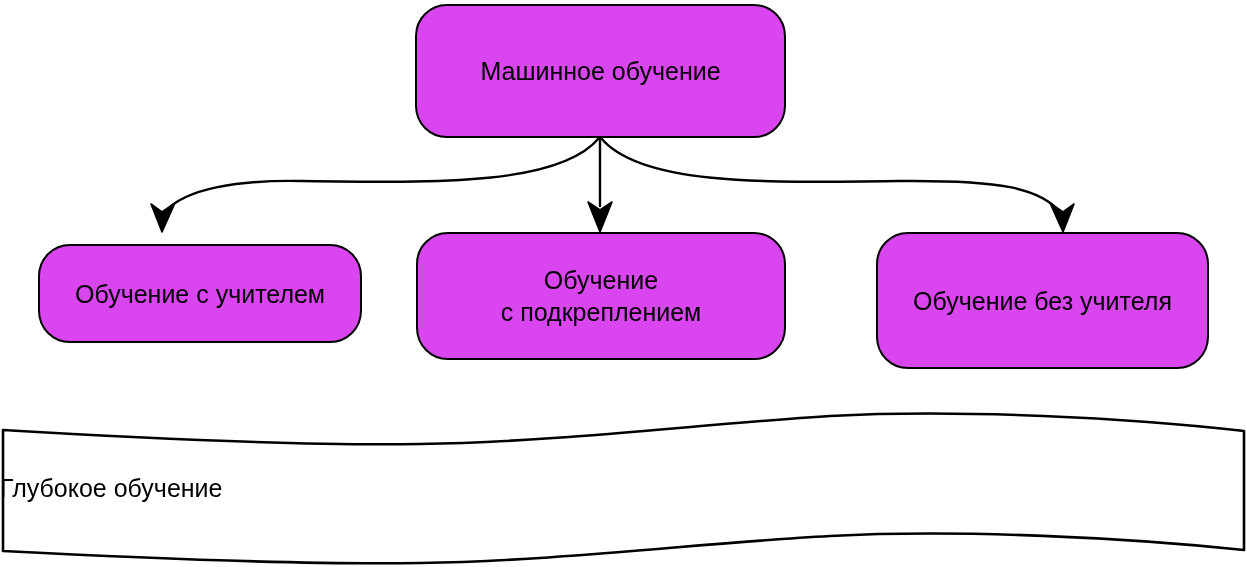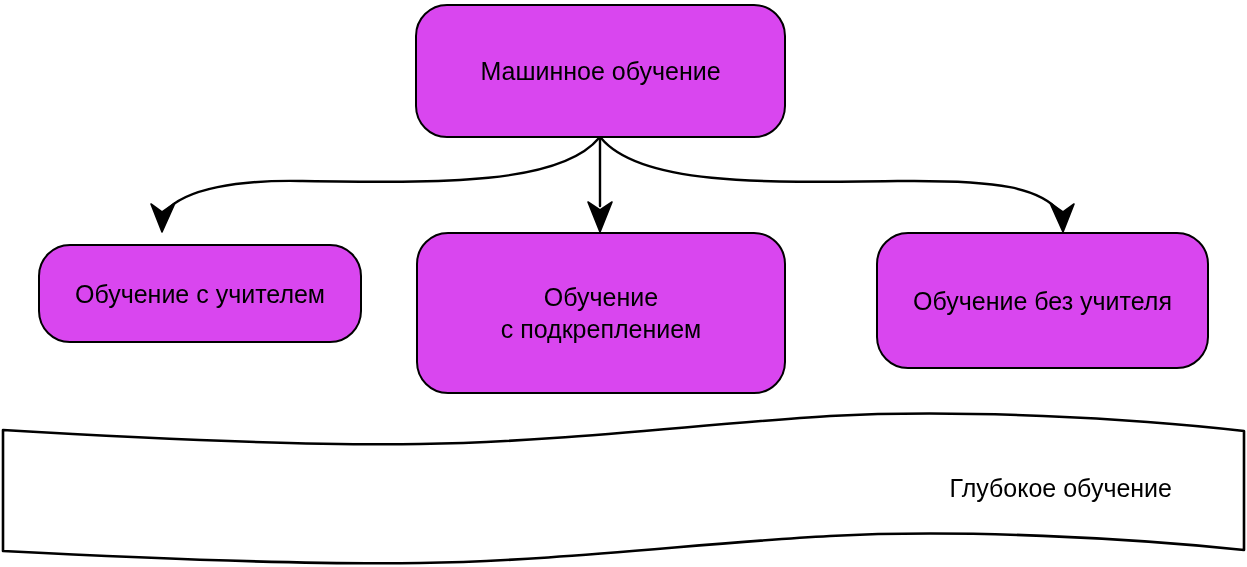--- a/index.html
+++ b/index.html
@@ -54,34 +54,34 @@
     left: 2px;
     top: 244px;
     width: 324px;
     height: 99px;
     margin-left: 36px;
   }
   #node-reinforcement {
     left: 416px;
     top: 232px;
     width: 370px;
-    height: 162px;
+    height: 128px;
   }
   #node-unsupervised {
     left: 876px;
     top: 232px;
     width: 333px;
     height: 137px;
   }
   #banner-label {
     position: absolute;
     left: 0px;
     top: 474px;
     width: 1172px;
-    text-align: right;
+    text-align: left;
     font-family: "Liberation Sans", sans-serif;
     font-size: 25px;
     color: #000000;
   }
 </style>
 </head>
 <body>
 
 <div id="diagram-root">
 

